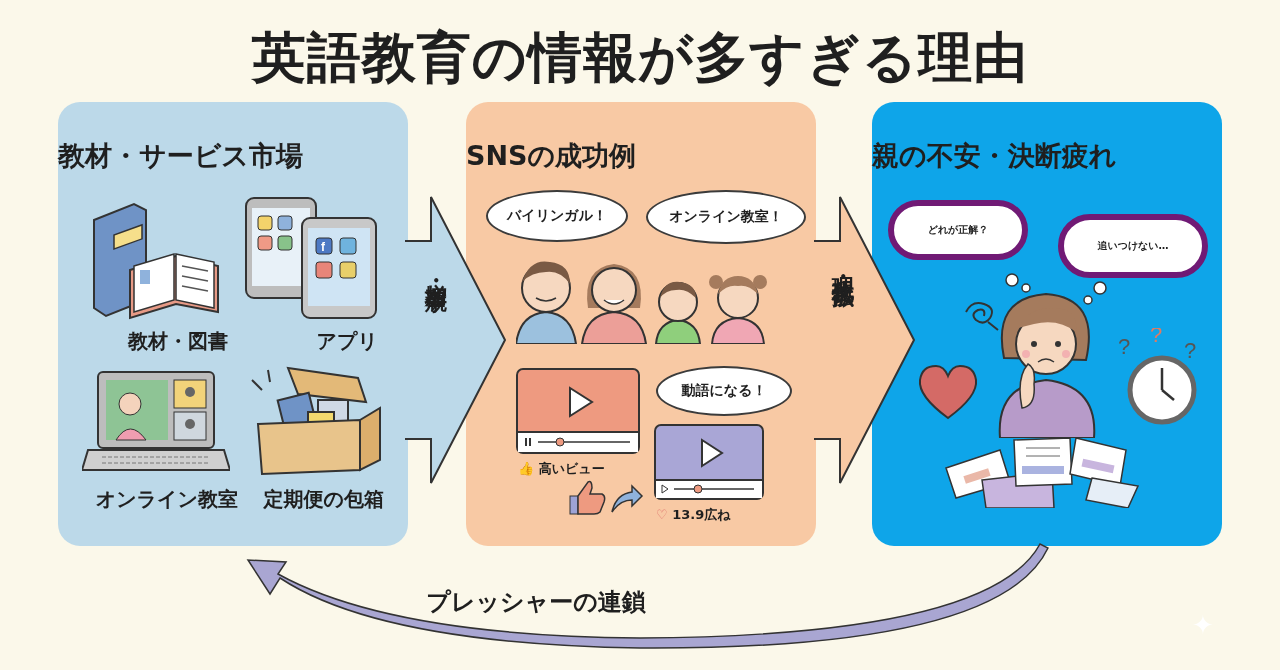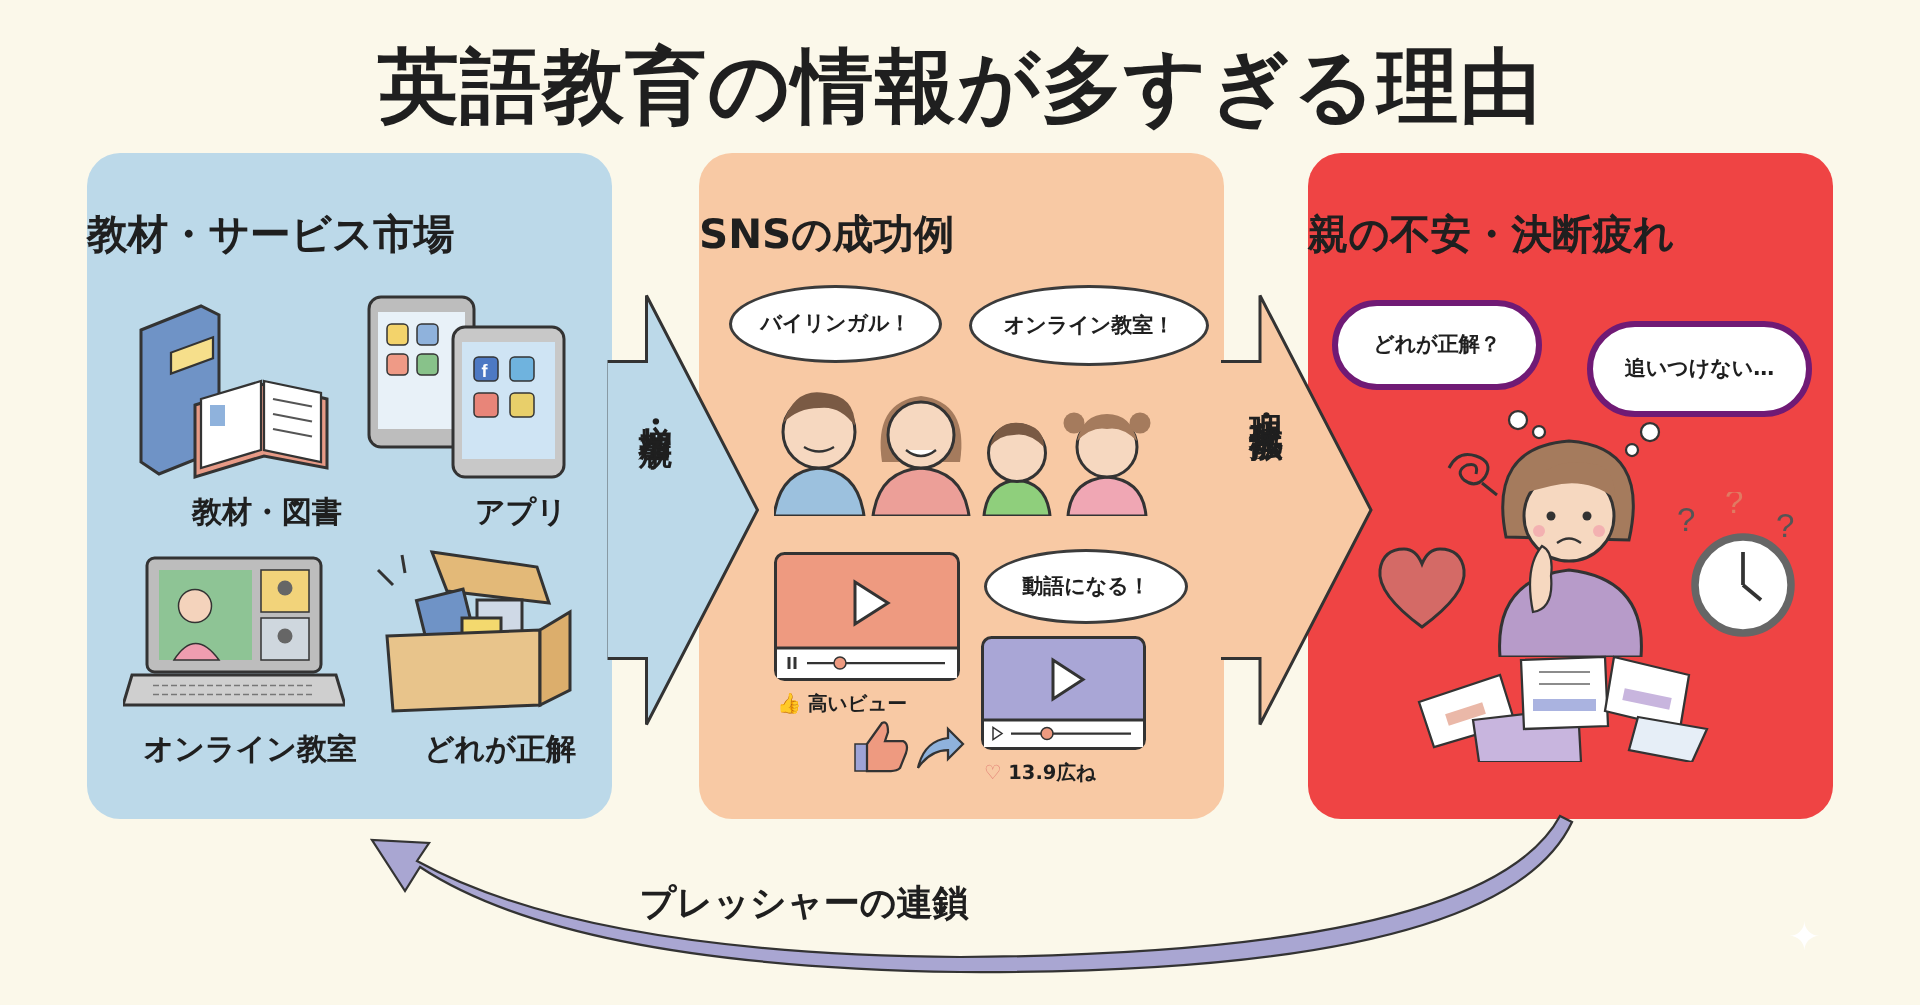--- a/index.html
+++ b/index.html
@@ -12,41 +12,41 @@
   }
   .title {
     position: absolute; top: 22px; left: 0; width: 1280px;
     text-align: center; font-size: 54px; font-weight: bold; letter-spacing: 1px;
   }
   .panel {
     position: absolute; top: 102px; height: 444px; border-radius: 22px;
   }
   .panel-left { left: 58px; width: 350px; background: #bcd9e9; }
   .panel-mid { left: 466px; width: 350px; background: #f8c9a4; }
-  .panel-right { left: 872px; width: 350px; background: #ef4444; }
+  .panel-right { left: 872px; width: 350px; background: #0ea5e9; }
   .panel-title {
     position: absolute; top: 36px; left: 0; width: 100%;
     text-align: left; font-size: 27px; font-weight: bold;
   }
   .caption {
     position: absolute; font-size: 20px; font-weight: bold; text-align: right;
   }
   .arrow-wrap { position: absolute; }
   .arrow-label {
     position: absolute; font-size: 22px; font-weight: bold;
     writing-mode: vertical-rl; text-orientation: upright; letter-spacing: 2px;
   }
   .bubble {
     position: absolute; background: #fff; border: 2px solid #3b3b3b;
     border-radius: 50%; font-size: 14px; font-weight: bold;
     display: flex; align-items: center; justify-content: center;
   }
   .cloud {
-    position: absolute; background: #fff; border: 4px solid #701a75;
-    border-radius: 40px; font-size: 14px; font-weight: bold;
+    position: absolute; background: #fff; border: 6px solid #701a75;
+    border-radius: 40px; font-size: 10px; font-weight: bold;
     display: flex; align-items: center; justify-content: center;
   }
   .small-label { position: absolute; font-size: 13px; font-weight: bold; }
   .bottom-label {
     position: absolute; top: 586px; left: 0; width: 1072px; text-align: center;
     font-size: 24px; font-weight: bold;
   }
   .sparkle { position: absolute; left: 1192px; right: auto; top: 610px; color: #ffffff; font-size: 26px; }
 </style>
 </head>
@@ -105,21 +105,21 @@
   <svg style="position:absolute;left:190px;top:264px" width="140" height="112" viewBox="0 0 140 112">
     <line x1="4" y1="14" x2="14" y2="24" stroke="#333" stroke-width="2"></line>
     <line x1="20" y1="4" x2="22" y2="16" stroke="#333" stroke-width="2"></line>
     <polygon points="40,2 110,12 118,36 50,28" fill="#e3b978" stroke="#333" stroke-width="2"></polygon>
     <rect x="34" y="30" width="32" height="40" fill="#6f93c6" stroke="#333" stroke-width="2" transform="rotate(-14 50 50)"></rect>
     <rect x="70" y="34" width="30" height="40" fill="#cfd9e6" stroke="#333" stroke-width="2"></rect>
     <rect x="60" y="46" width="26" height="32" fill="#f3d96e" stroke="#333" stroke-width="2"></rect>
     <polygon points="10,58 112,54 112,104 14,108" fill="#e8c48b" stroke="#333" stroke-width="2"></polygon>
     <polygon points="112,54 132,42 132,94 112,104" fill="#dcae6c" stroke="#333" stroke-width="2"></polygon>
   </svg>
-  <div class="caption" style="left:186px;top:384px;width:140px">どれが正解</div>
+  <div class="caption" style="left:186px;top:384px;width:140px">定期便の包箱</div>
 </div>
 
 <div class="panel panel-mid">
   <div class="panel-title">SNSの成功例</div>
 
   <div class="bubble" style="left:20px;top:88px;width:142px;height:52px">バイリンガル！</div>
   <div class="bubble" style="left:180px;top:88px;width:160px;height:54px">オンライン教室！</div>
 
   <svg style="position:absolute;left:50px;top:146px" width="260" height="96" viewBox="0 0 260 96">
 

